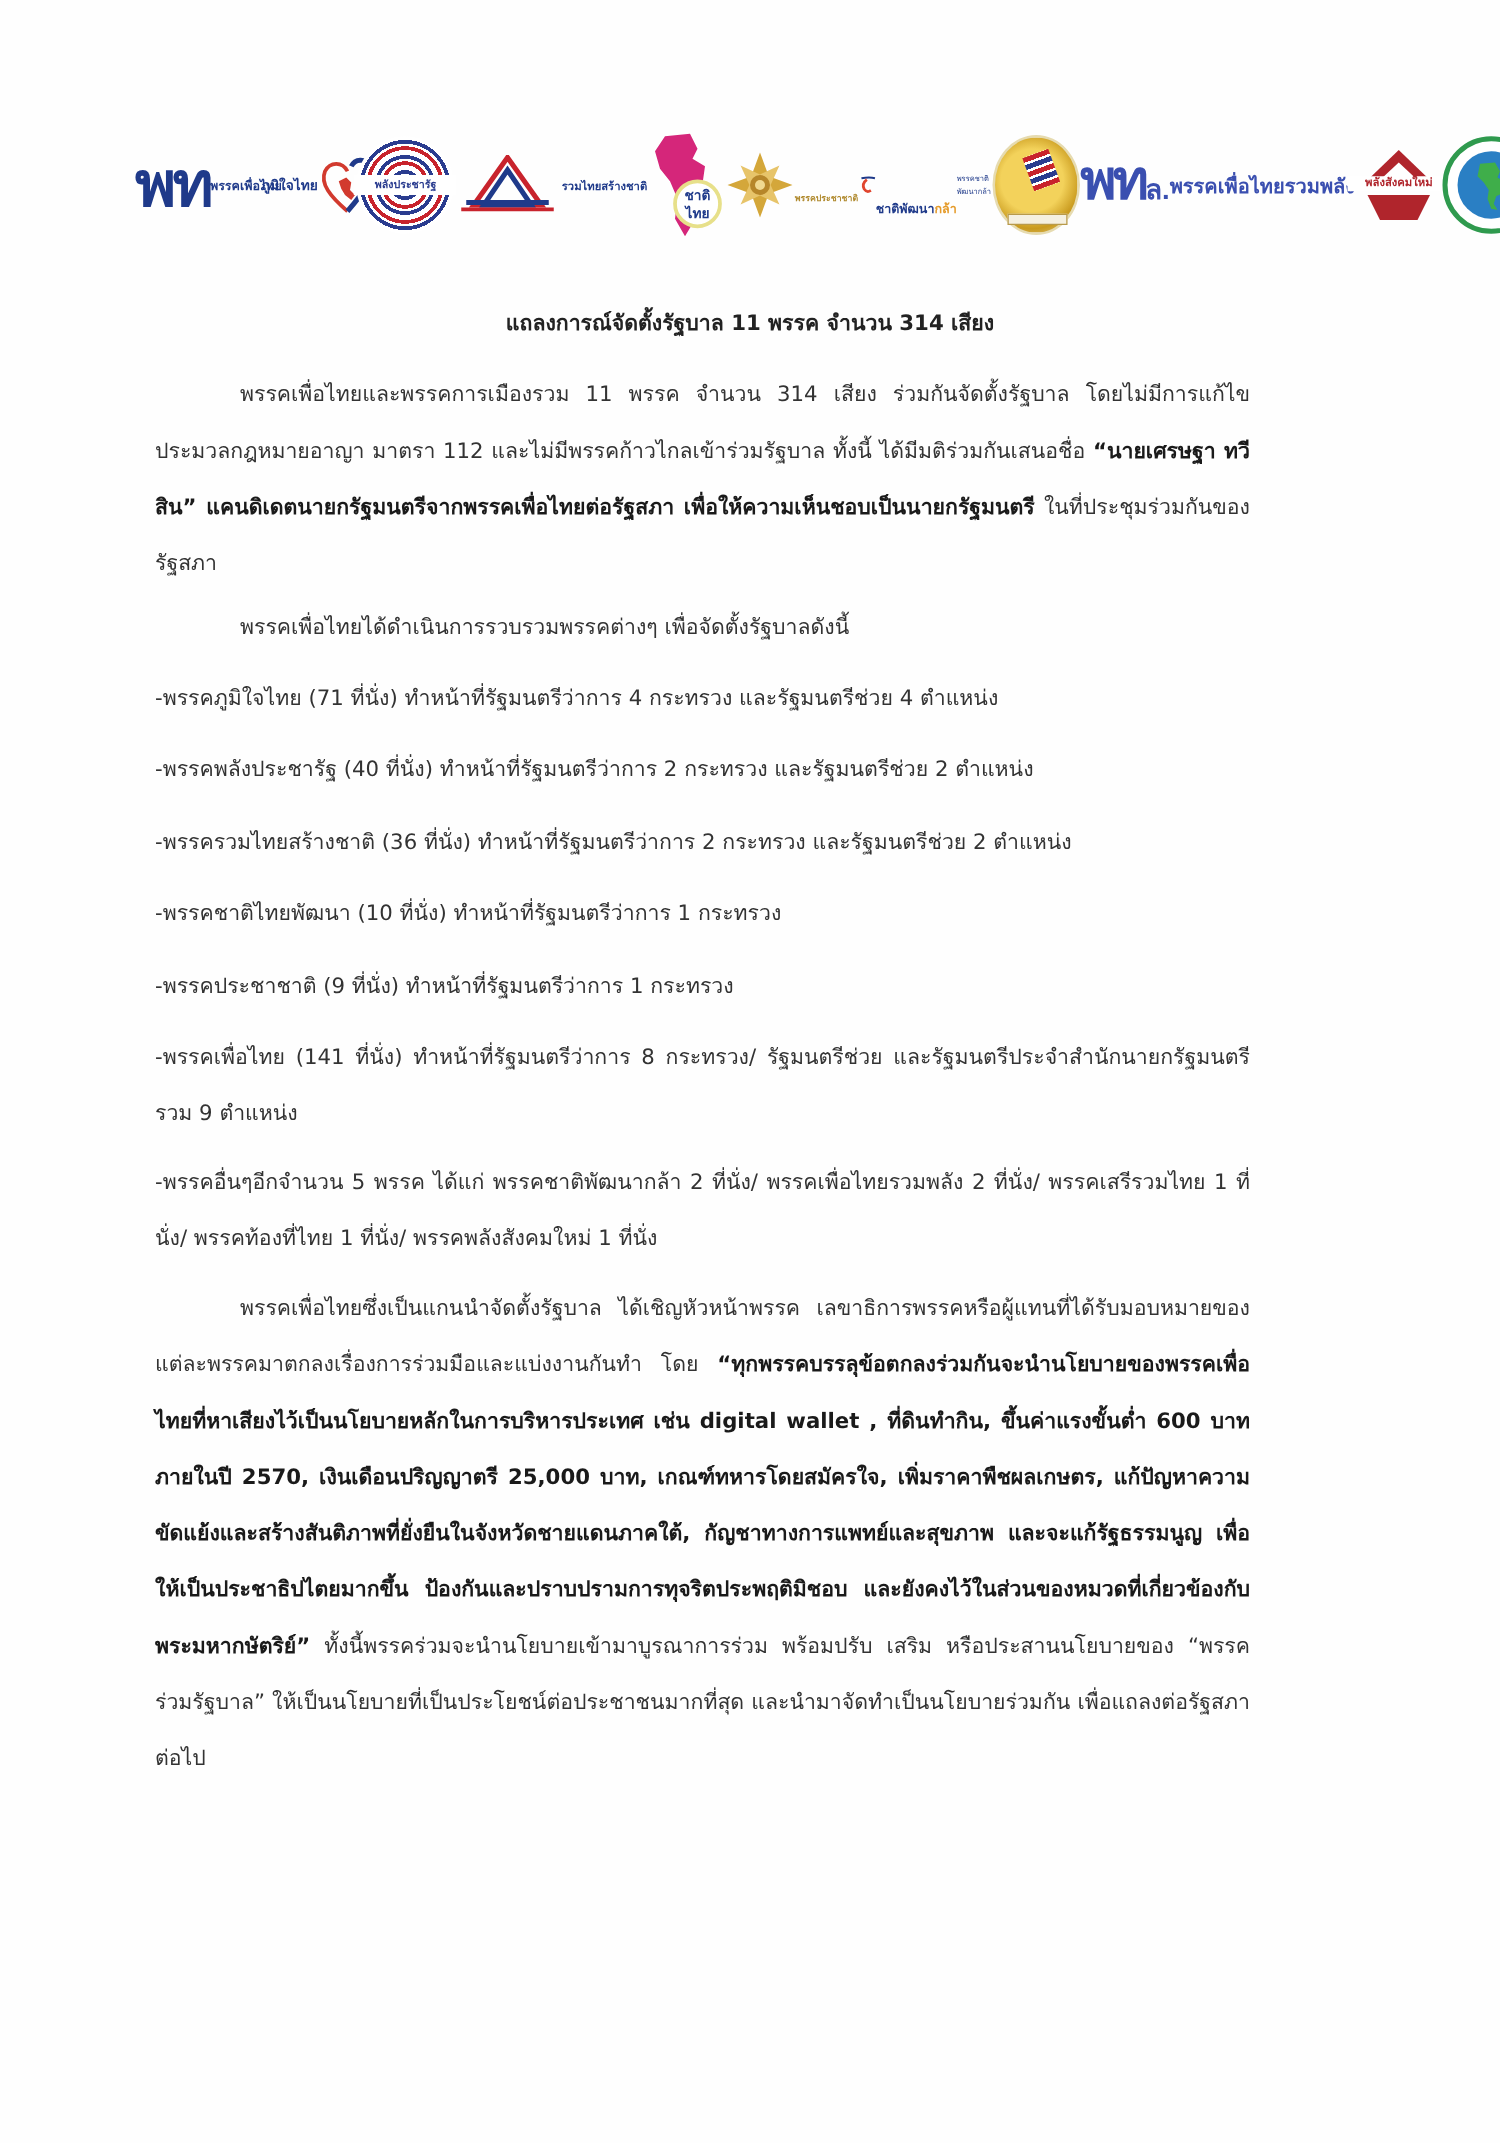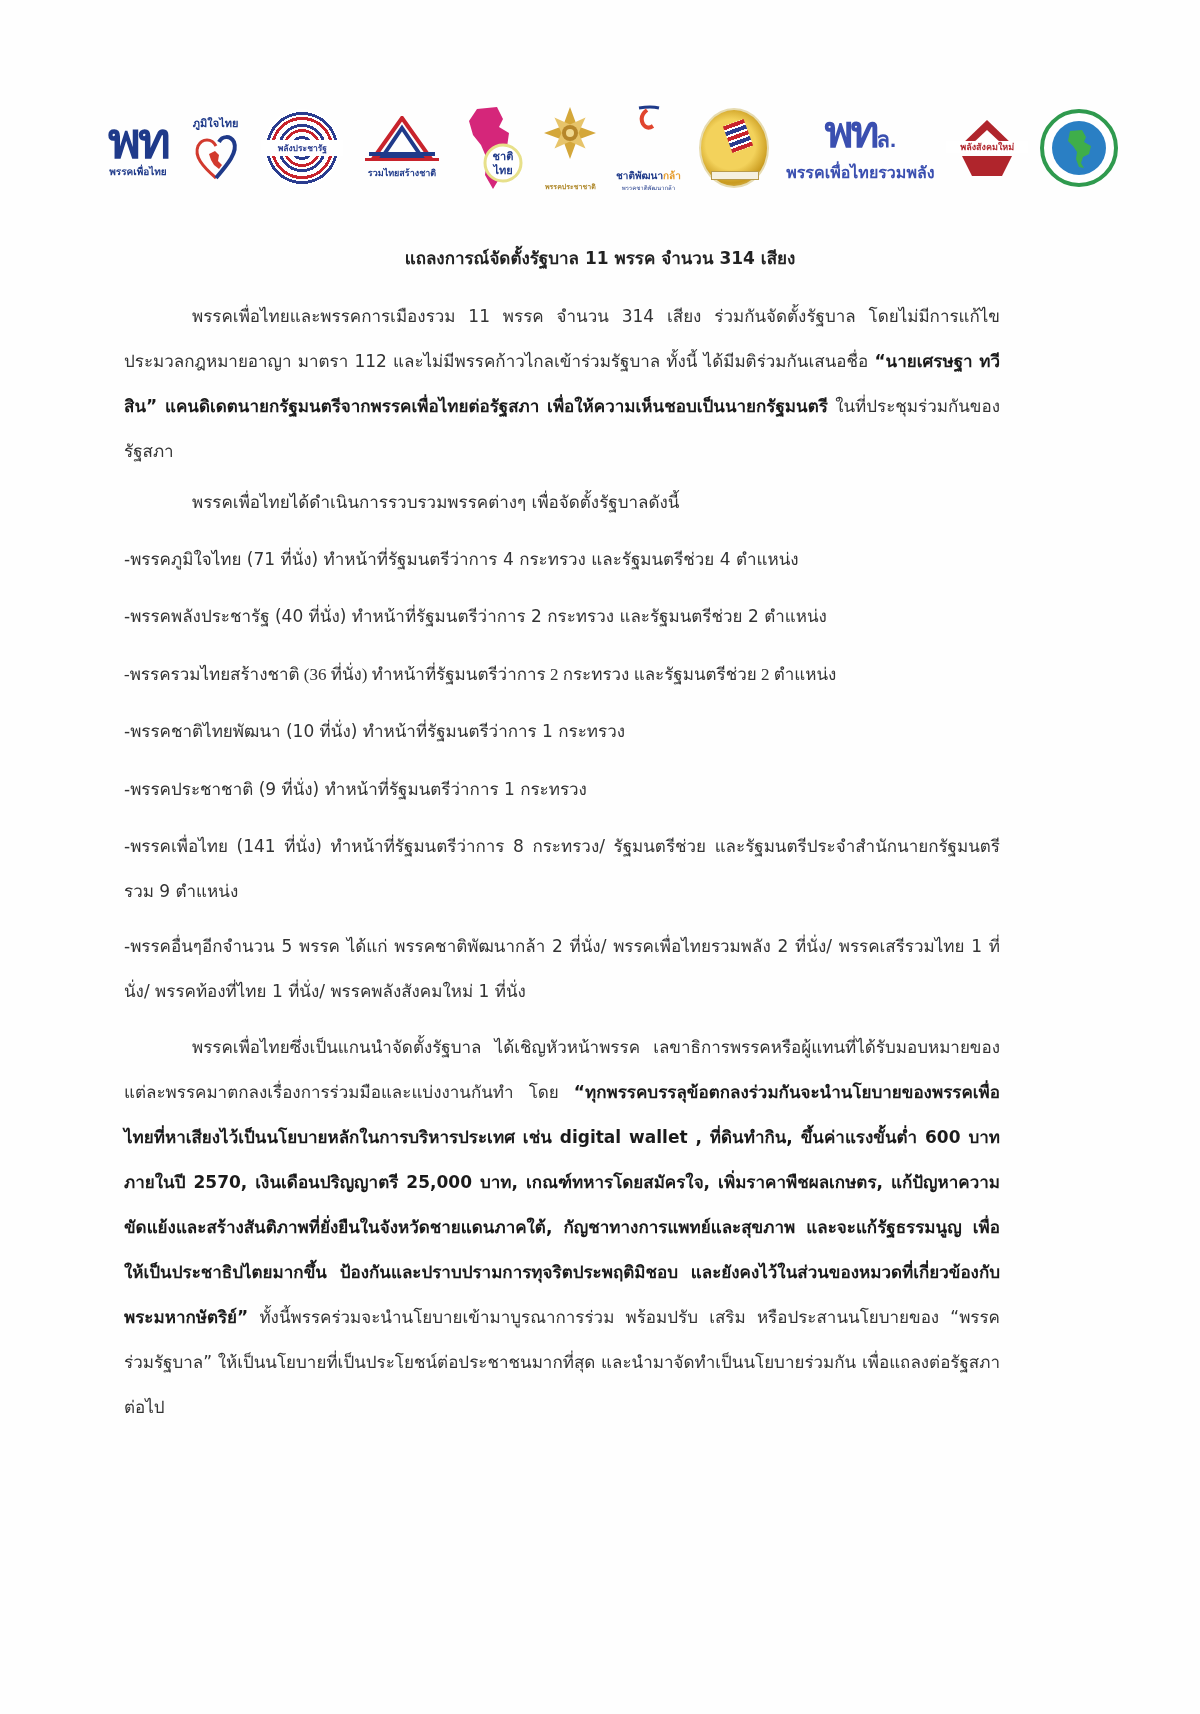--- a/index.html
+++ b/index.html
@@ -3,21 +3,21 @@
 <meta charset="utf-8">
 <style>
   html, body { margin:0; padding:0; background:#ffffff; }
   body { width:1200px; height:1714px; position:relative; overflow:hidden;
          font-family:"DejaVu Sans", "Liberation Sans", sans-serif; color:#2a2a2a; }
   .page { position:absolute; left:0; top:0; width:1200px; height:1714px; background:#fefefe; }
 
   
   .logos { position:absolute; left:108px; top:98px; width:1010px; height:100px;
            display:flex; align-items:center; justify-content:space-between; }
-  .logo { display:flex; flex-direction:column; align-items:center; justify-content:center; height:90px; }
+  .logo { display:flex; flex-direction:row; align-items:center; justify-content:center; height:90px; }
   .logo .cap { font-size:9px; font-weight:bold; white-space:nowrap; }
 
   .ptt .mark { font-family:"Liberation Sans", sans-serif; font-weight:900; font-size:50px; line-height:46px;
                color:#1f3a8a; letter-spacing:-3px; }
   .ptt .cap { color:#1f3a8a; font-size:10px; }
 
   .bjt { width:60px;font-family:Liberation Serif, serif; }
   .bjt .cap { color:#1f3a8a; font-size:11px; }
   .heart { position:relative; width:48px; height:50px; }
   .heart svg { width:48px; height:50px; }
@@ -173,21 +173,21 @@
   </div>
 
   <div class="title">แถลงการณ์จัดตั้งรัฐบาล 11 พรรค จำนวน 314 เสียง</div>
 
   <div class="para indent" style="top:294px;"><span>พรรคเพื่อไทยและพรรคการเมืองรวม 11 พรรค จำนวน 314 เสียง ร่วมกันจัดตั้งรัฐบาล โดยไม่มีการแก้ไขประมวลกฎหมายอาญา มาตรา 112 และไม่มีพรรคก้าวไกลเข้าร่วมรัฐบาล ทั้งนี้ ได้มีมติร่วมกันเสนอชื่อ </span><b>“นายเศรษฐา ทวีสิน” แคนดิเดตนายกรัฐมนตรีจากพรรคเพื่อไทยต่อรัฐสภา เพื่อให้ความเห็นชอบเป็นนายกรัฐมนตรี</b><span> ในที่ประชุมร่วมกันของรัฐสภา</span></div>
 
   <div class="para indent" style="top:480px;">พรรคเพื่อไทยได้ดำเนินการรวบรวมพรรคต่างๆ เพื่อจัดตั้งรัฐบาลดังนี้</div>
 
   <div class="item" style="top:537px;">-พรรคภูมิใจไทย (71 ที่นั่ง) ทำหน้าที่รัฐมนตรีว่าการ 4 กระทรวง และรัฐมนตรีช่วย 4 ตำแหน่ง</div>
   <div class="item" style="top:594px;">-พรรคพลังประชารัฐ  (40 ที่นั่ง) ทำหน้าที่รัฐมนตรีว่าการ 2 กระทรวง และรัฐมนตรีช่วย 2 ตำแหน่ง</div>
-  <div class="item" style="top:652px;font-family:Liberation Serif, serif;">-พรรครวมไทยสร้างชาติ (36 ที่นั่ง) ทำหน้าที่รัฐมนตรีว่าการ 2 กระทรวง และรัฐมนตรีช่วย 2 ตำแหน่ง</div>
+  <div class="item" style="top:652px;">-พรรครวมไทยสร้างชาติ (36 ที่นั่ง) ทำหน้าที่รัฐมนตรีว่าการ 2 กระทรวง และรัฐมนตรีช่วย 2 ตำแหน่ง</div>
   <div class="item" style="top:709px;">-พรรคชาติไทยพัฒนา (10 ที่นั่ง) ทำหน้าที่รัฐมนตรีว่าการ 1 กระทรวง</div>
   <div class="item" style="top:767px;">-พรรคประชาชาติ (9 ที่นั่ง) ทำหน้าที่รัฐมนตรีว่าการ 1 กระทรวง</div>
   <div class="item" style="top:824px;">-พรรคเพื่อไทย (141 ที่นั่ง) ทำหน้าที่รัฐมนตรีว่าการ 8 กระทรวง/ รัฐมนตรีช่วย และรัฐมนตรีประจำสำนักนายกรัฐมนตรีรวม 9 ตำแหน่ง</div>
   <div class="item" style="top:924px;">-พรรคอื่นๆอีกจำนวน 5 พรรค ได้แก่ พรรคชาติพัฒนากล้า 2 ที่นั่ง/ พรรคเพื่อไทยรวมพลัง 2 ที่นั่ง/ พรรคเสรีรวมไทย 1 ที่นั่ง/ พรรคท้องที่ไทย 1 ที่นั่ง/ พรรคพลังสังคมใหม่ 1 ที่นั่ง</div>
 
   <div class="para indent" style="top:1025px;"><span>พรรคเพื่อไทยซึ่งเป็นแกนนำจัดตั้งรัฐบาล ได้เชิญหัวหน้าพรรค เลขาธิการพรรคหรือผู้แทนที่ได้รับมอบหมายของแต่ละพรรคมาตกลงเรื่องการร่วมมือและแบ่งงานกันทำ โดย </span><b>“ทุกพรรคบรรลุข้อตกลงร่วมกันจะนำนโยบายของพรรคเพื่อไทยที่หาเสียงไว้เป็นนโยบายหลักในการบริหารประเทศ เช่น digital wallet , ที่ดินทำกิน, ขึ้นค่าแรงขั้นต่ำ 600 บาทภายในปี 2570, เงินเดือนปริญญาตรี 25,000 บาท, เกณฑ์ทหารโดยสมัครใจ, เพิ่มราคาพืชผลเกษตร, แก้ปัญหาความขัดแย้งและสร้างสันติภาพที่ยั่งยืนในจังหวัดชายแดนภาคใต้, กัญชาทางการแพทย์และสุขภาพ และจะแก้รัฐธรรมนูญ เพื่อให้เป็นประชาธิปไตยมากขึ้น ป้องกันและปราบปรามการทุจริตประพฤติมิชอบ และยังคงไว้ในส่วนของหมวดที่เกี่ยวข้องกับพระมหากษัตริย์”</b><span> ทั้งนี้พรรคร่วมจะนำนโยบายเข้ามาบูรณาการร่วม พร้อมปรับ เสริม หรือประสานนโยบายของ “พรรคร่วมรัฐบาล” ให้เป็นนโยบายที่เป็นประโยชน์ต่อประชาชนมากที่สุด และนำมาจัดทำเป็นนโยบายร่วมกัน เพื่อแถลงต่อรัฐสภาต่อไป</span></div>
 
 </div>
 
 </body></html>

